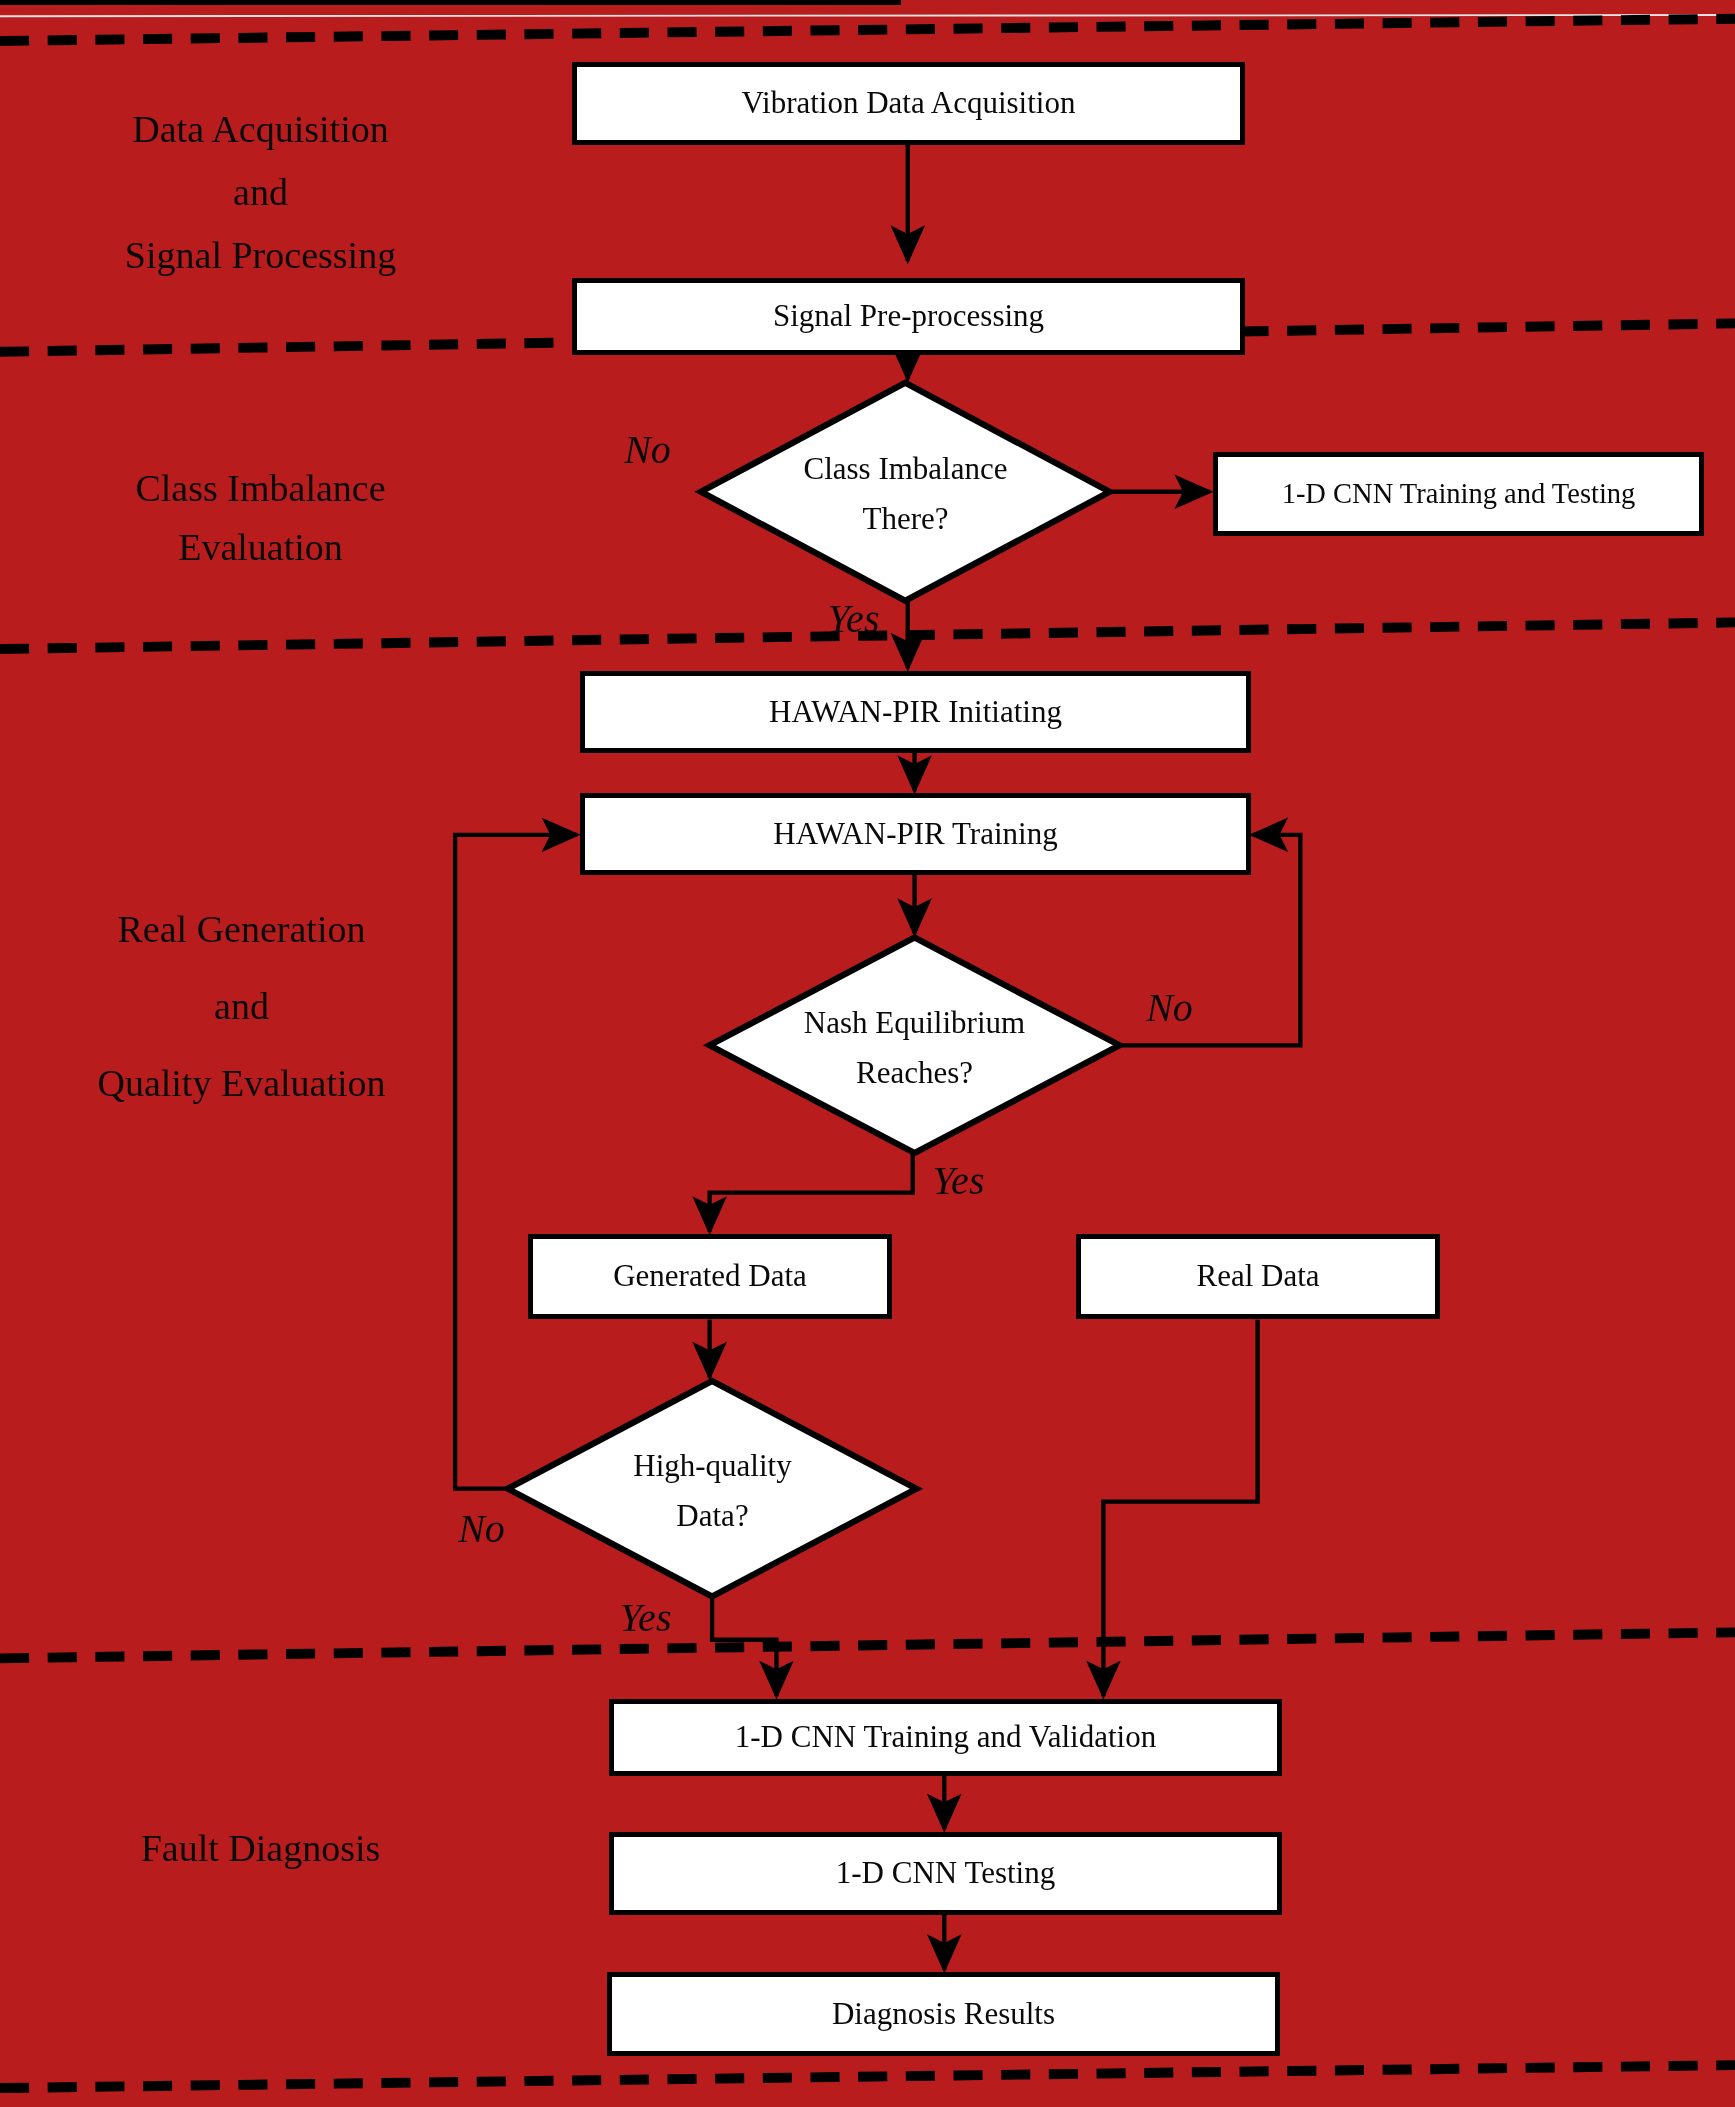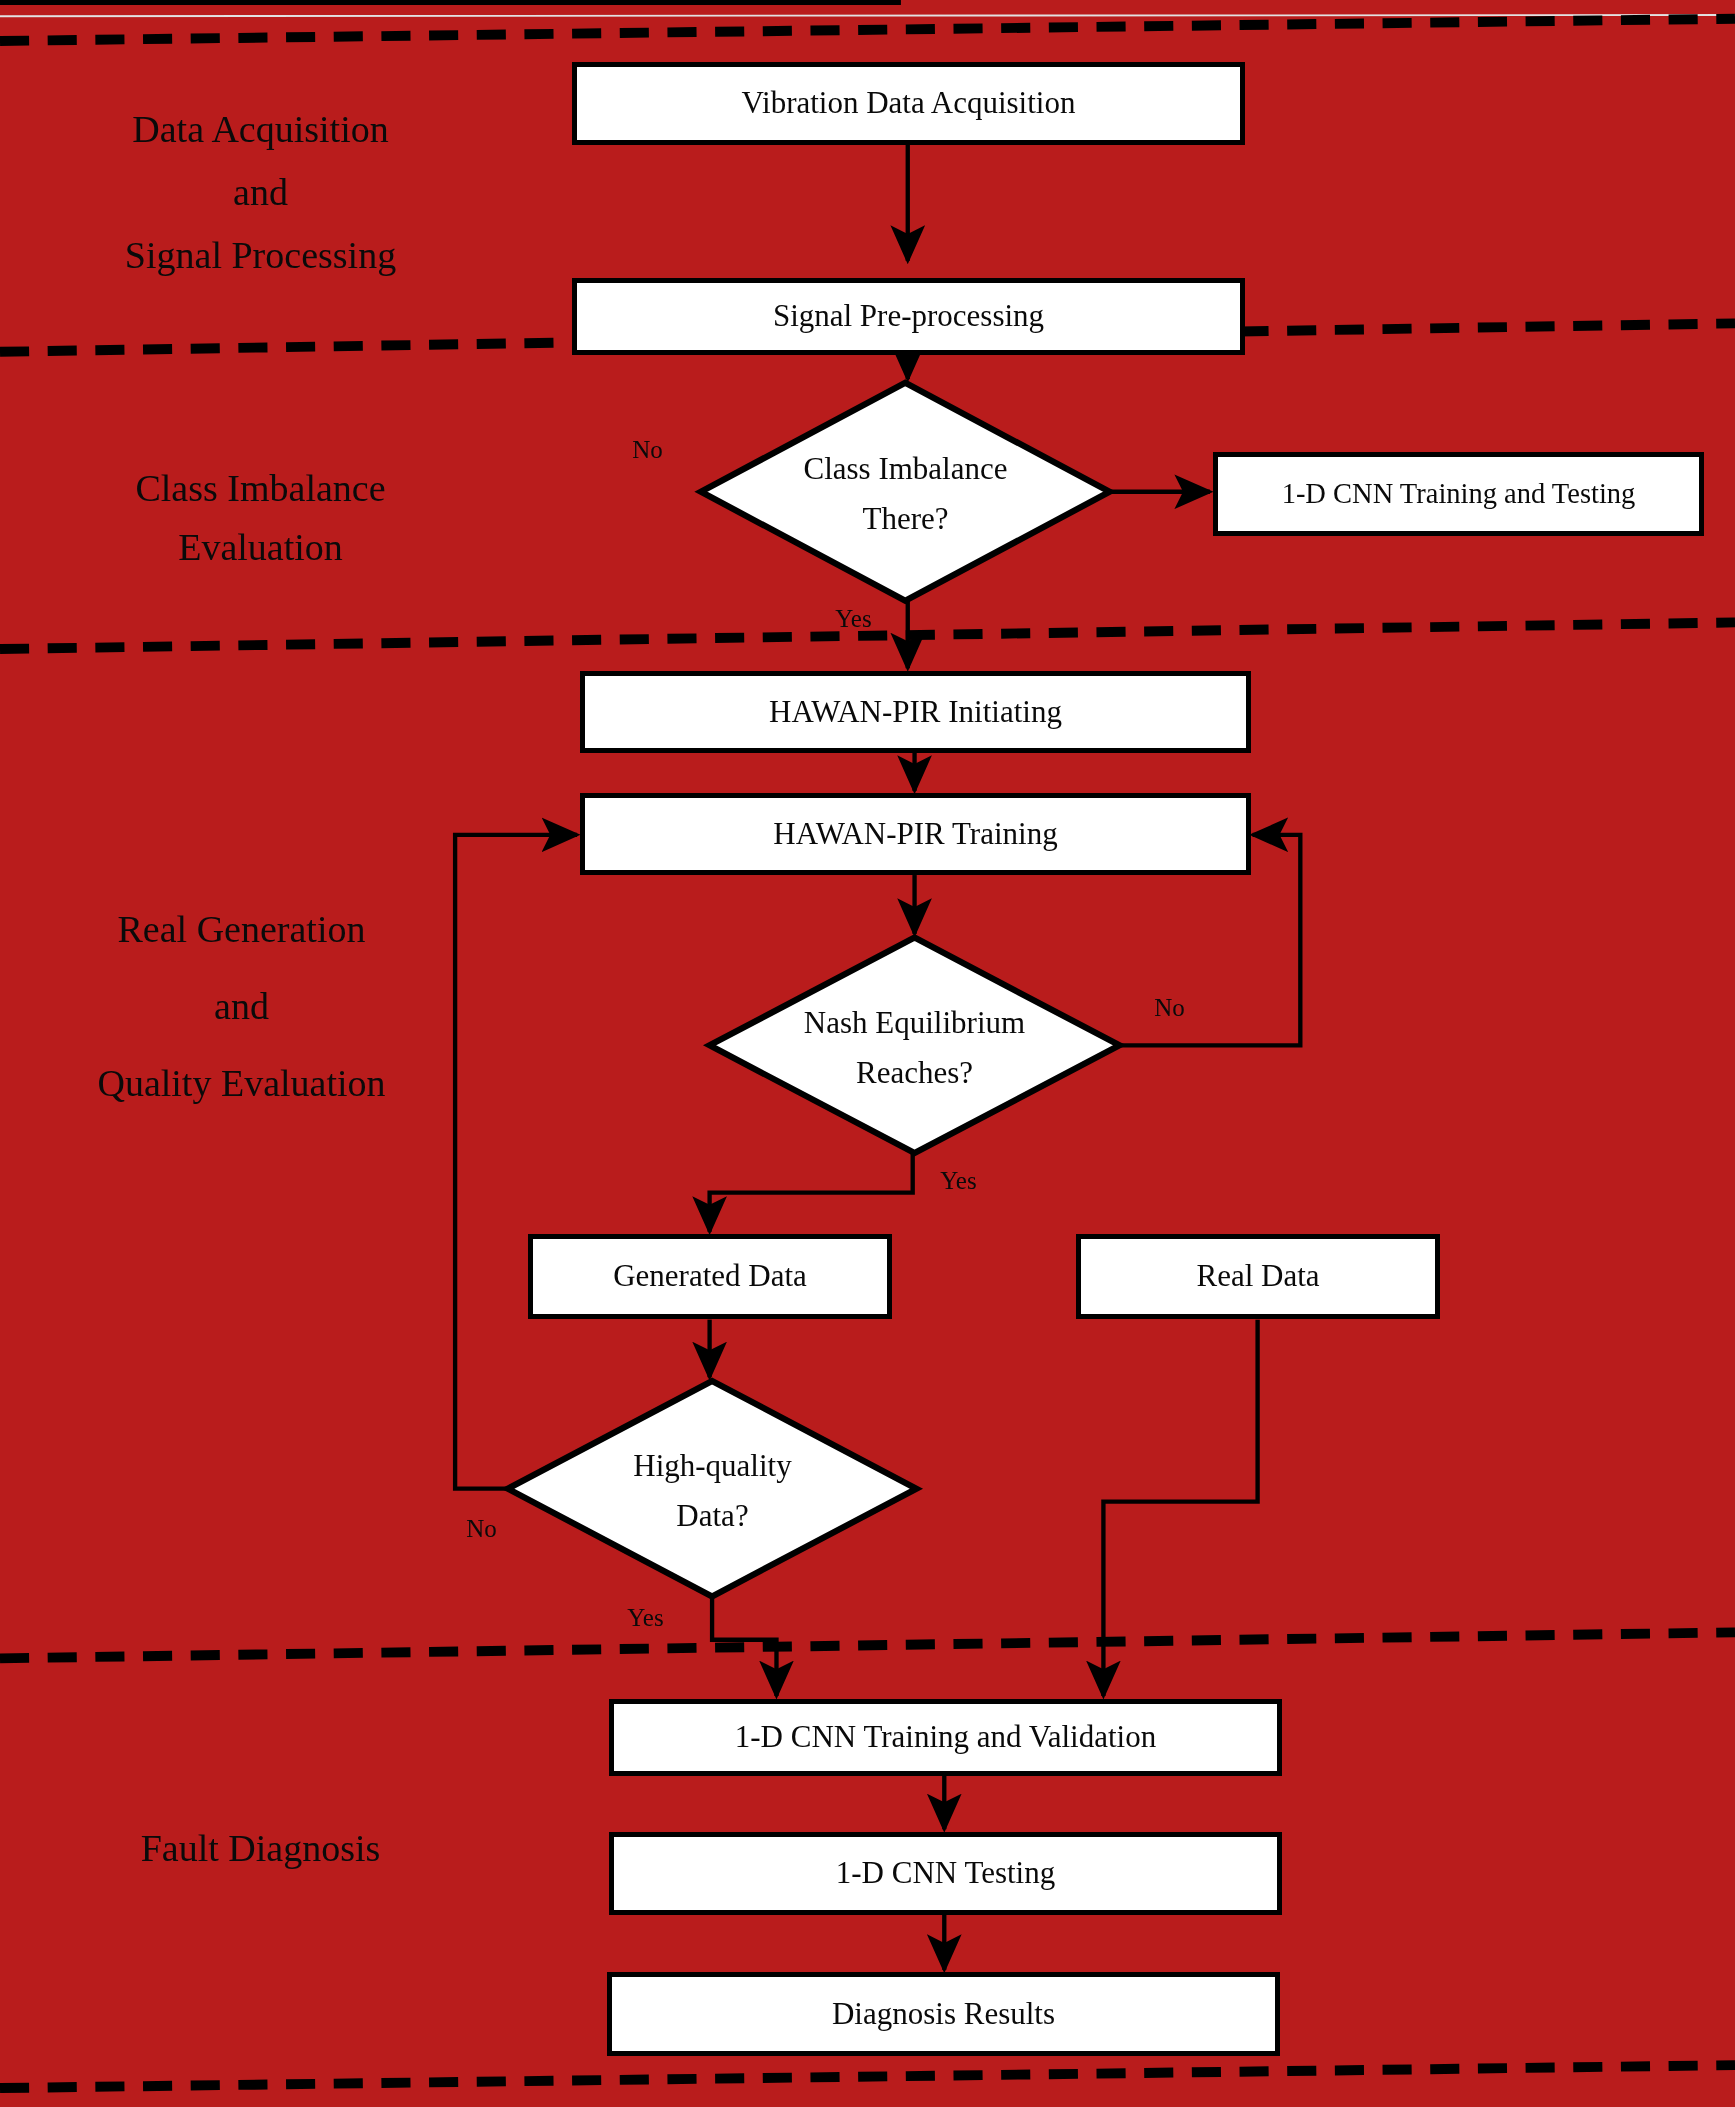--- a/index.html
+++ b/index.html
@@ -49,21 +49,22 @@
     font-size:31px;
   }
   .diamond-label span{display:block;line-height:50px;}
   .edge-label{
     position:absolute;
     width:93px;
     height:37px;
     display:flex;
     align-items:center;
     justify-content:center;
-    font-size:25px;
+    font-size:40px;
+    font-style:italic;
   }
 </style>
 </head>
 <body>
 
 <div class="canvas">
 
   <svg class="wires" viewBox="0 0 2802 3404">
     <defs>
       <marker id="arrow" markerUnits="strokeWidth" markerWidth="9" markerHeight="8" refX="8.2" refY="4" orient="auto">

